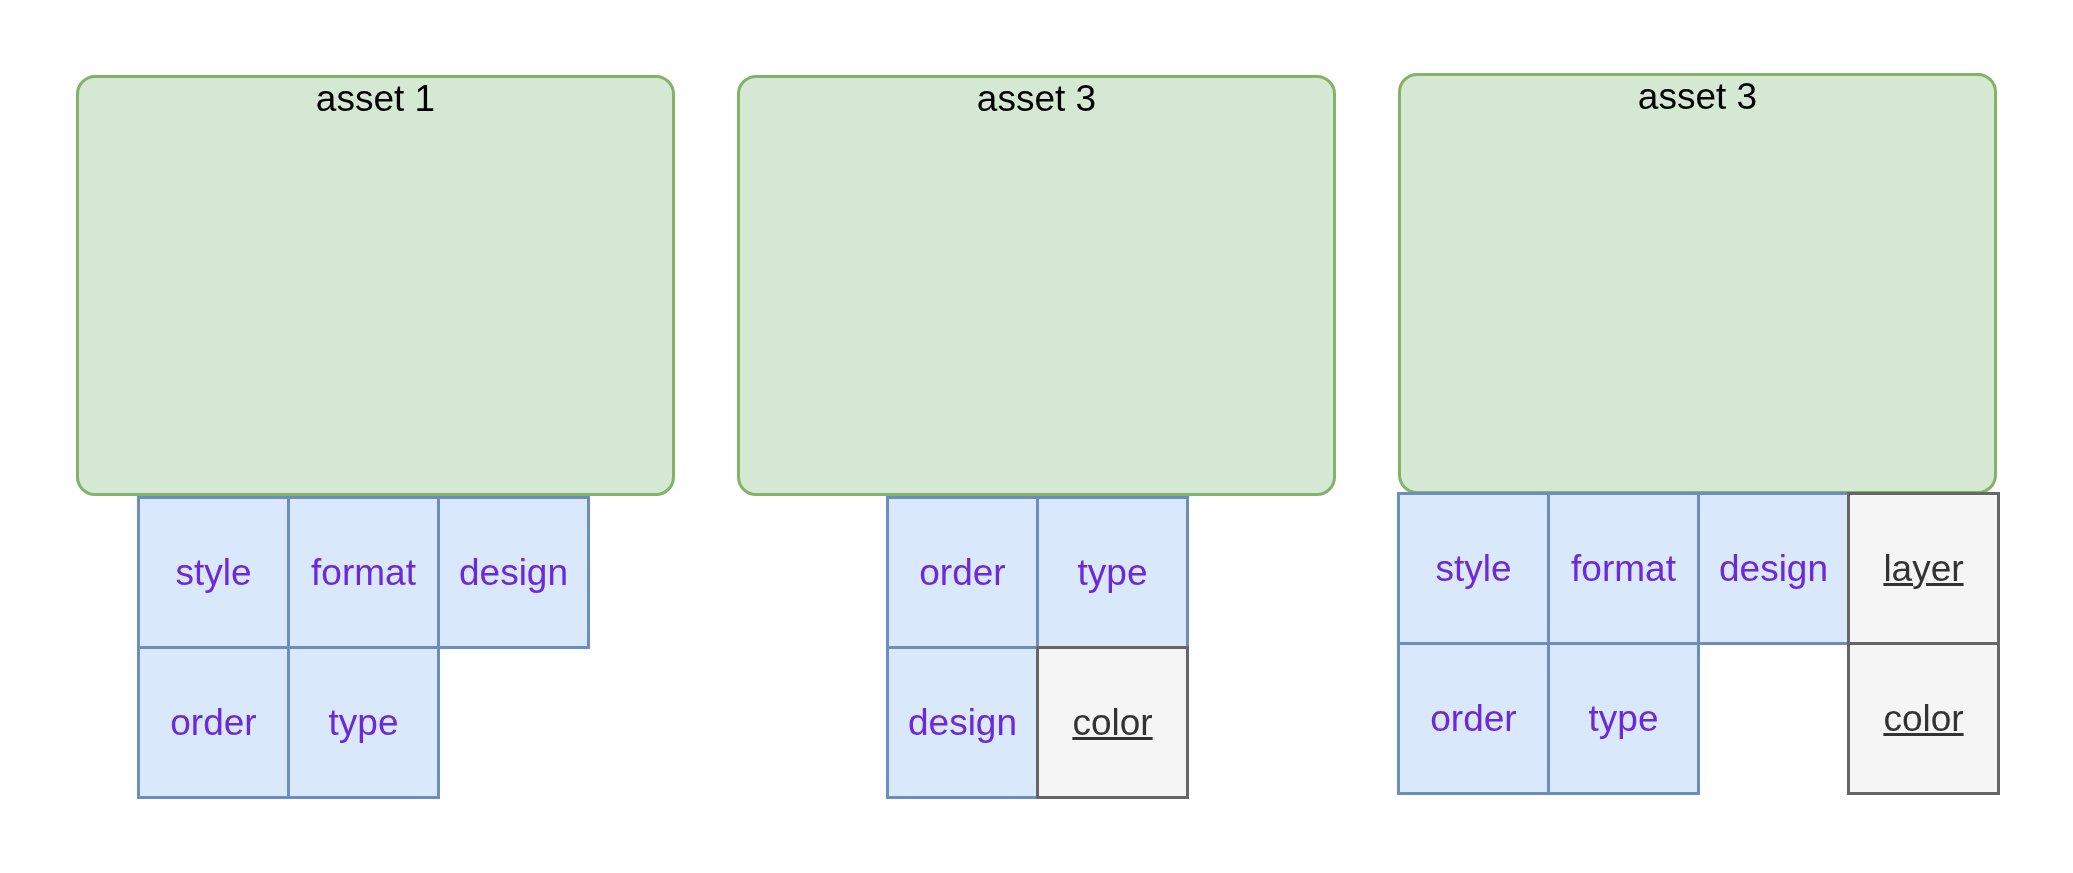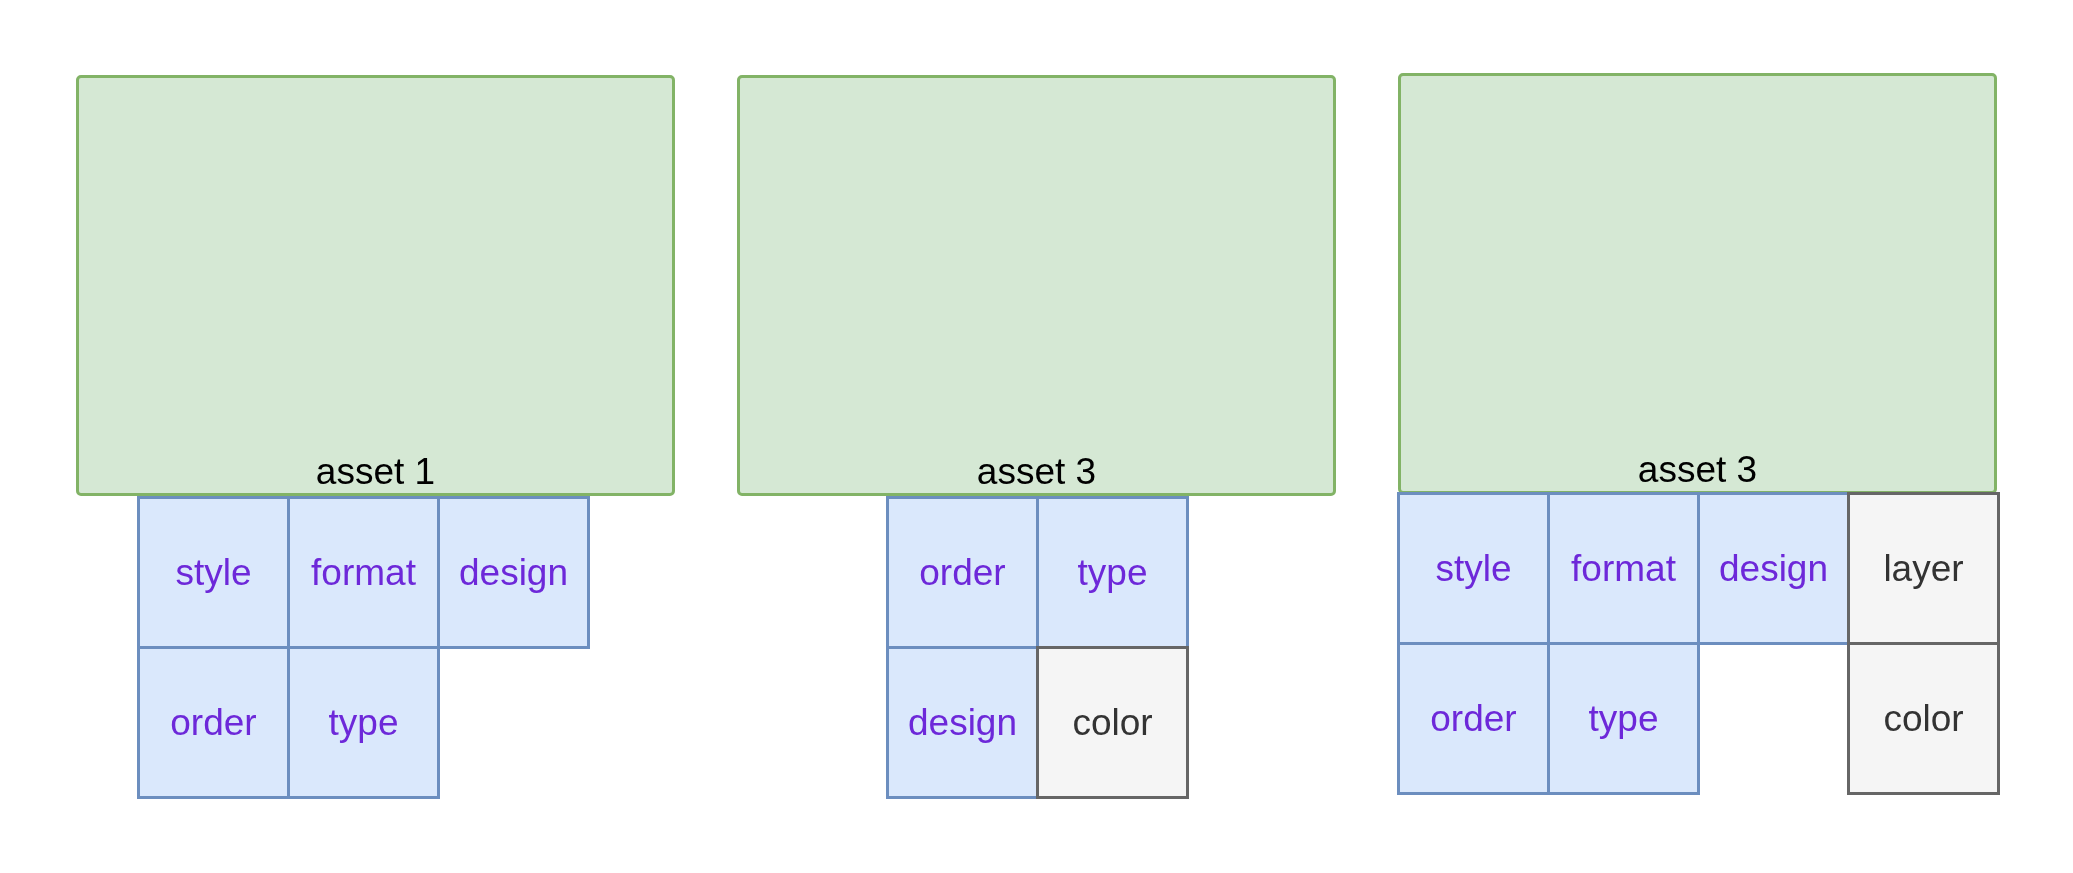--- a/index.html
+++ b/index.html
@@ -25,23 +25,23 @@
   }
   .asset-box {
     position: absolute;
     left: 0;
     top: 0;
     width: 599px;
     height: 421px;
     box-sizing: border-box;
     border: 3px solid var(--green-stroke, #82b366);
     background: var(--green-fill, #d5e8d4);
-    border-radius: 5px;
+    border-radius: 19px;
     display: flex;
-    align-items: flex-end;
+    align-items: flex-start;
     justify-content: center;
     z-index: 1;
   }
   .asset-label {
     text-align: center;
     white-space: nowrap;
   }
   .grid {
     position: absolute;
     left: 0;
@@ -64,20 +64,21 @@
     background: var(--blue-fill, #dae8fc);
     border: 3px solid var(--blue-stroke, #6c8ebf);
     color: #6d28d9;
     z-index: 2;
   }
   .cell.gray {
     background: var(--gray-fill, #f5f5f5);
     border: 3px solid var(--gray-stroke, #666666);
     color: var(--gray-text, #333333);
     z-index: 3;
+    text-decoration: underline;
   }
 </style>
 </head>
 <body>
 
 <div id="canvas" style="--green-fill: #d5e8d4; --green-stroke: #82b366; --blue-fill: #dae8fc; --blue-stroke: #6c8ebf; --gray-fill: #f5f5f5; --gray-stroke: #666666; --gray-text: #333333; background: rgb(255, 255, 255);">
 
   <div class="asset" style="left:76px; top:75px;">
     <div class="asset-box">
       <div class="asset-label">asset 1</div>

